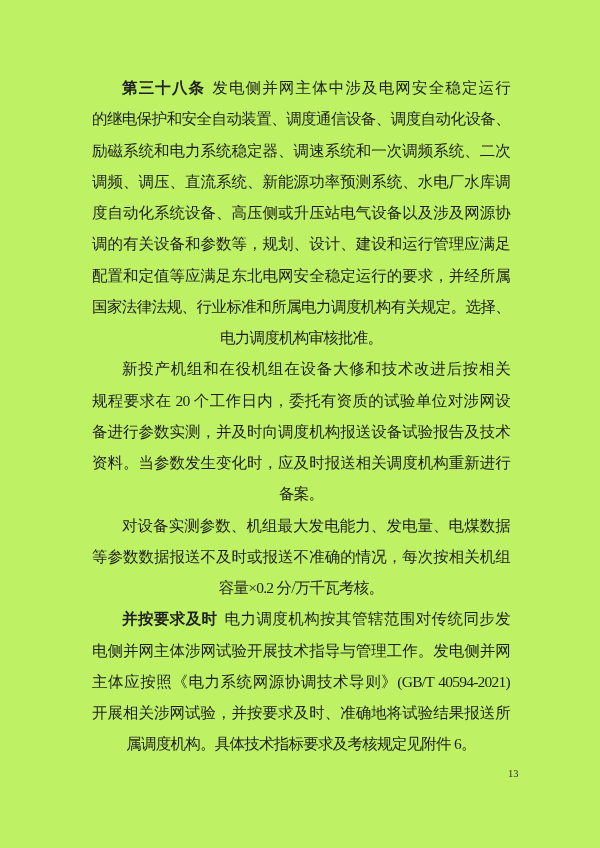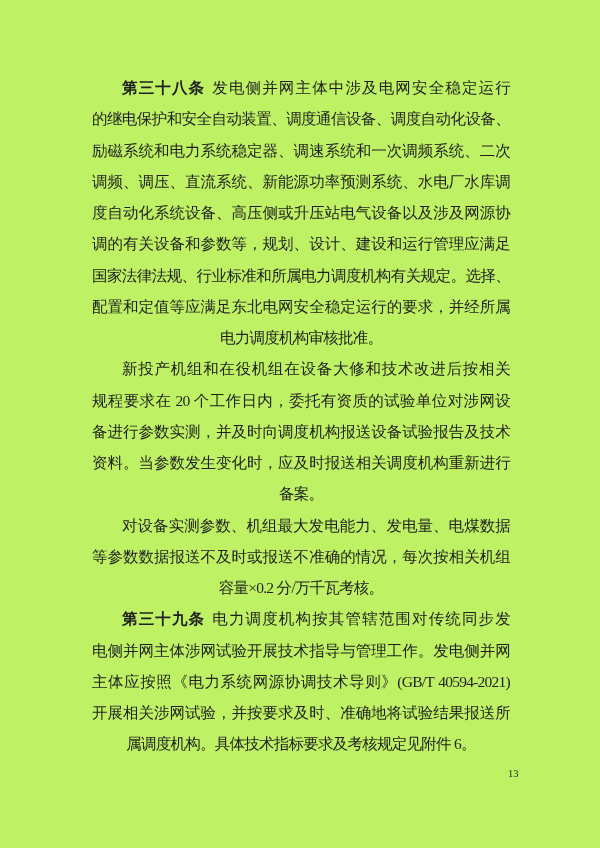--- a/index.html
+++ b/index.html
@@ -74,32 +74,32 @@
 <body>
 
 <div class="page" style="color: rgb(31, 31, 31); background: #bef264;">
   <div class="text-block">
       <div class="line indent fill"><b>第三十八条</b>发电侧并网主体中涉及电网安全稳定运行</div>
       <div class="line fill">的继电保护和安全自动装置、调度通信设备、调度自动化设备、</div>
       <div class="line fill">励磁系统和电力系统稳定器、调速系统和一次调频系统、二次</div>
       <div class="line fill">调频、调压、直流系统、新能源功率预测系统、水电厂水库调</div>
       <div class="line fill">度自动化系统设备、高压侧或升压站电气设备以及涉及网源协</div>
       <div class="line fill">调的有关设备和参数等，规划、设计、建设和运行管理应满足</div>
+      <div class="line fill">配置和定值等应满足东北电网安全稳定运行的要求，并经所属</div>
       <div class="line fill">国家法律法规、行业标准和所属电力调度机构有关规定。选择、</div>
-      <div class="line fill">配置和定值等应满足东北电网安全稳定运行的要求，并经所属</div>
       <div class="line">电力调度机构审核批准。</div>
       <div class="line indent fill">新投产机组和在役机组在设备大修和技术改进后按相关</div>
       <div class="line fill">规程要求在 20 个工作日内，委托有资质的试验单位对涉网设</div>
       <div class="line fill">备进行参数实测，并及时向调度机构报送设备试验报告及技术</div>
       <div class="line fill">资料。当参数发生变化时，应及时报送相关调度机构重新进行</div>
       <div class="line">备案。</div>
       <div class="line indent fill">对设备实测参数、机组最大发电能力、发电量、电煤数据</div>
       <div class="line fill">等参数数据报送不及时或报送不准确的情况，每次按相关机组</div>
       <div class="line">容量×0.2 分/万千瓦考核。</div>
-      <div class="line indent fill"><b>第三十九条</b>电力调度机构按其管辖范围对传统同步发</div>
+      <div class="line indent fill"><b>并按要求及时</b>电力调度机构按其管辖范围对传统同步发</div>
       <div class="line fill">电侧并网主体涉网试验开展技术指导与管理工作。发电侧并网</div>
       <div class="line fill">主体应按照《电力系统网源协调技术导则》(GB/T 40594-2021)</div>
       <div class="line fill">开展相关涉网试验，并按要求及时、准确地将试验结果报送所</div>
       <div class="line">属调度机构。具体技术指标要求及考核规定见附件 6。</div>
     </div>
   <div class="page-number">13</div>
   <div class="footer-logo" style="color: rgb(230, 0, 18);">
     <span class="logo-latin">ESCN</span>
     <span class="logo-cjk">中国储能网</span>
   </div>

